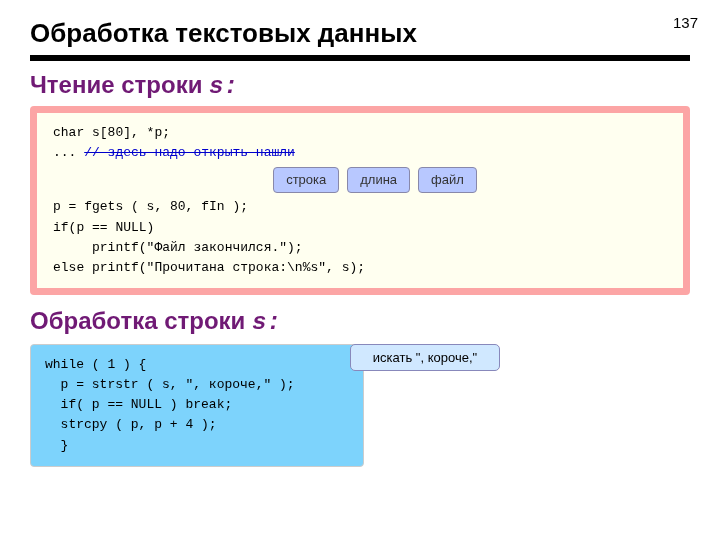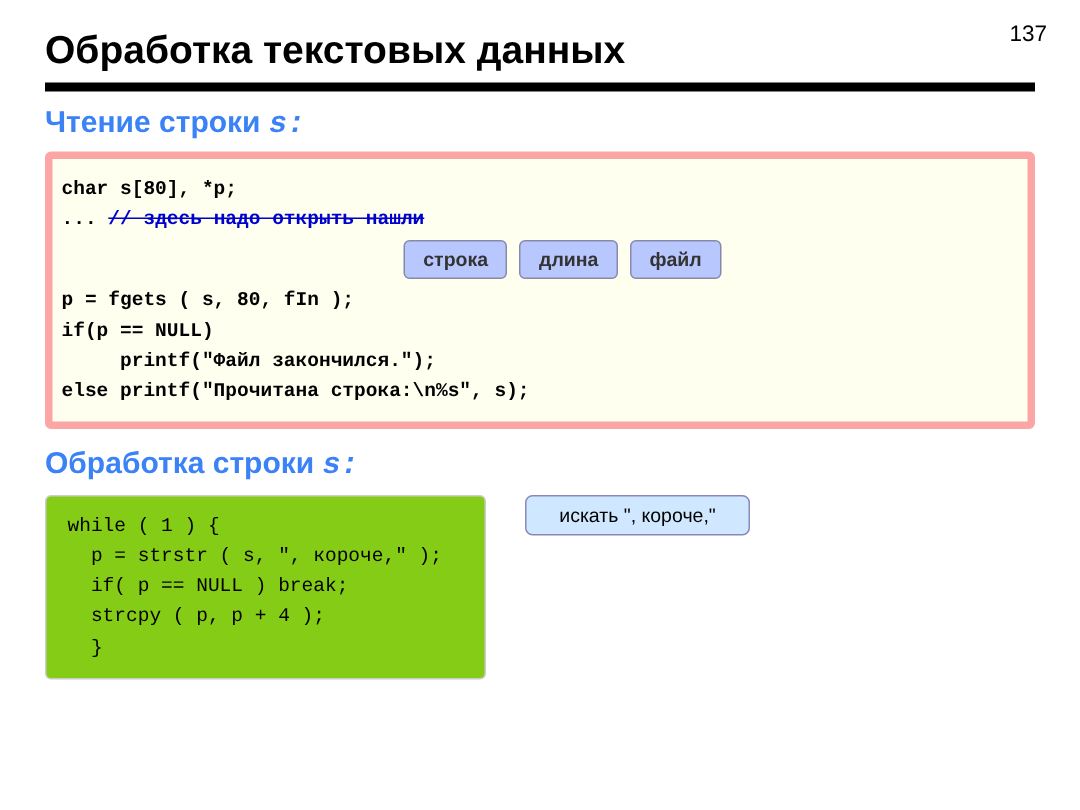--- a/index.html
+++ b/index.html
@@ -31,42 +31,41 @@
     .main-title {
       font-size: 26px;
       font-weight: bold;
       color: #000;
       margin-bottom: 6px;
       padding-bottom: 6px;
       border-bottom: 6px solid #000000;
     }
 
     .section-title {
-      font-size: 20px;
+      font-size: 24px;
       font-weight: bold;
-      color: #3b82f6;
+      color: #701a75;
       margin: 10px 0 6px 0;
     }
 
     .section-title span.keyword {
       font-family: 'Courier New', monospace;
       font-style: italic;
     }
 
     .code-block {
       background: #fffff0;
-      border: 5px solid #fca5a5;
+      border: 7px solid #fca5a5;
       border-radius: 4px;
-      padding: 10px 6px;
+      padding: 10px 16px;
       font-family: 'Courier New', monospace;
       font-size: 13px;
       color: #000;
       position: relative;
       line-height: 1.55;
-      font-weight: bold;
     }
 
     .code-line {
       display: block;
       white-space: pre;
     }
 
     .code-comment {
       color: #0000cc;
       text-decoration: line-through;
@@ -90,29 +89,29 @@
       font-family: Arial, sans-serif;
     }
 
     
     .section2-wrapper {
       position: relative;
       margin-top: 8px;
     }
 
     .code-block2 {
-      background: #84cc16;
+      background: #7dd3fc;
       border: 1px solid #ccc;
       border-radius: 4px;
       padding: 10px 14px;
       font-family: 'Courier New', monospace;
       font-size: 13px;
       color: #000;
       line-height: 1.55;
-      width: 294px;
+      width: 334px;
     }
 
     .callouts {
       position: absolute;
       top: 0;
       left: 320px;
       display: flex;
       flex-direction: column;
       gap: 6px;
     }

